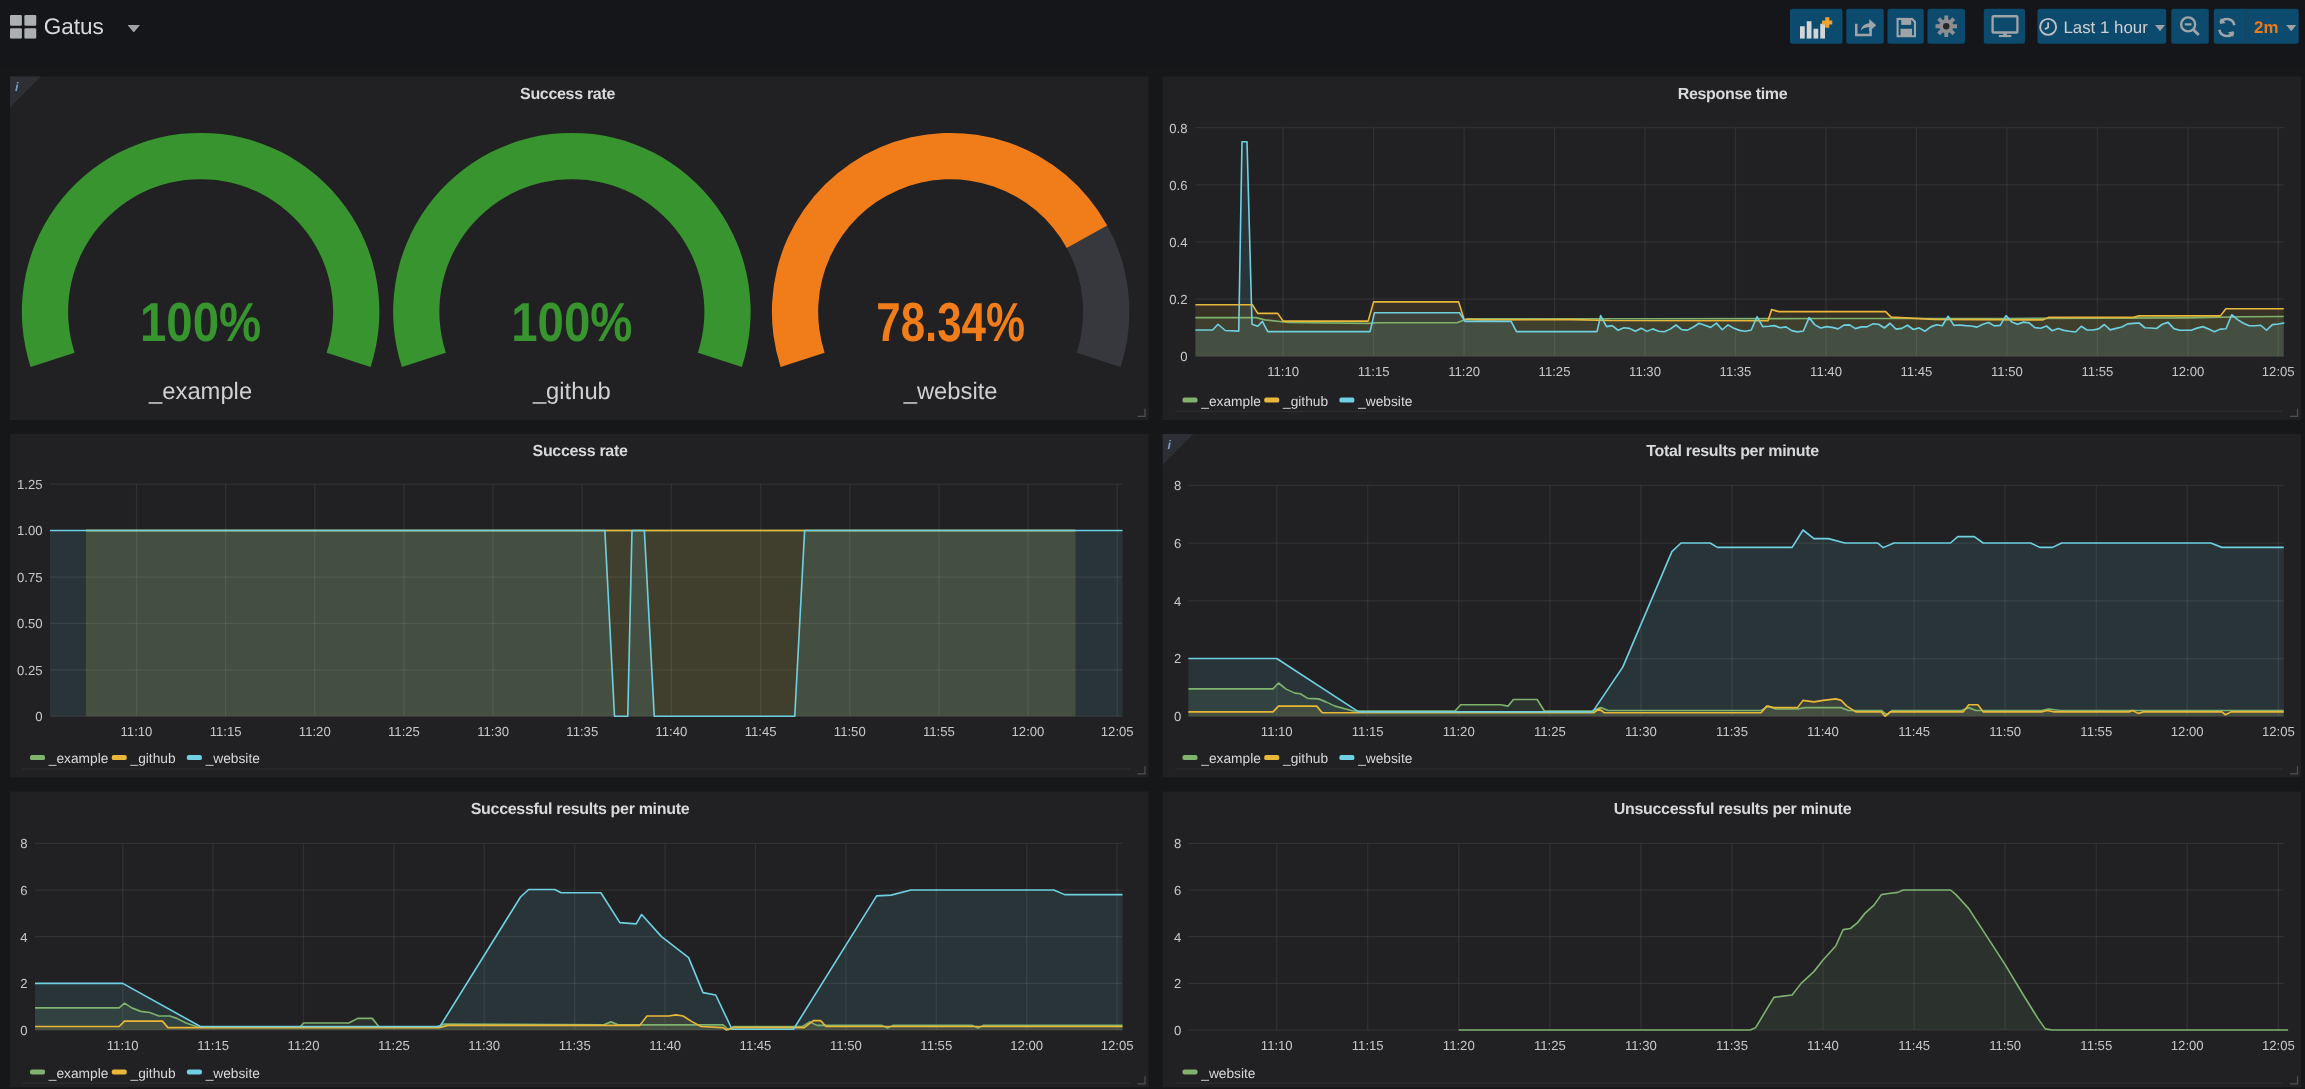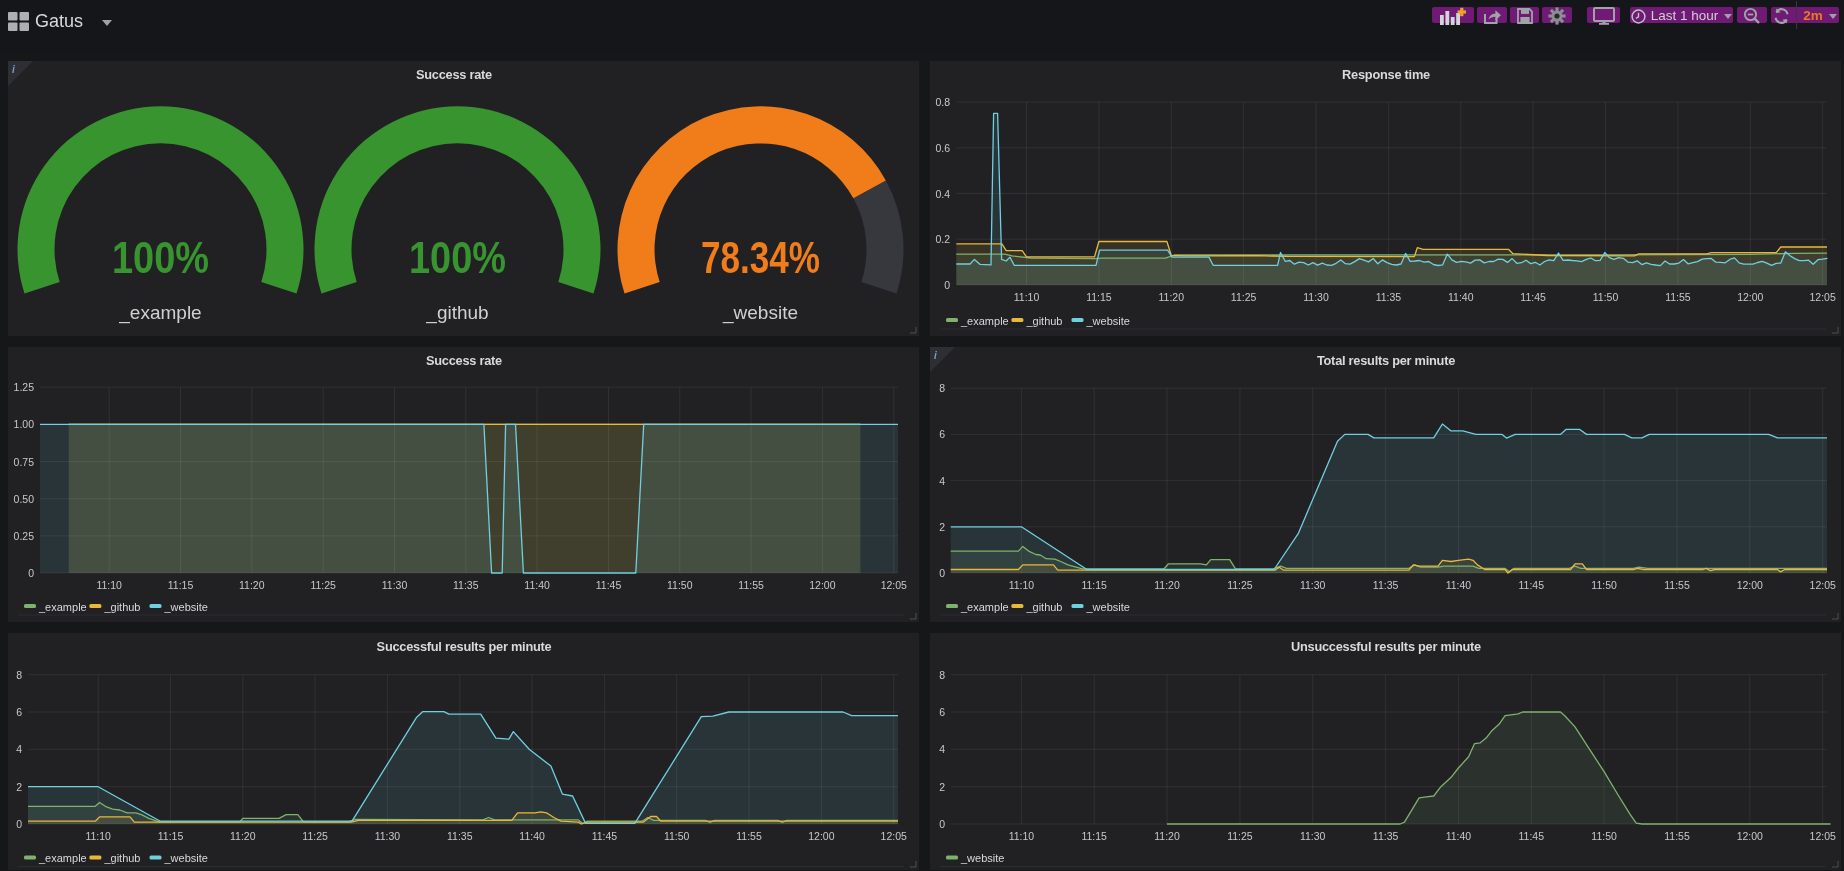--- a/index.html
+++ b/index.html
@@ -1,16 +1,16 @@
 <!DOCTYPE html>
 <html><head><meta charset="utf-8"><style>
 * { margin:0; padding:0; box-sizing:border-box; }
 html,body { width:1844px; height:871px; background:#161719; font-family:"Liberation Sans", sans-serif; overflow:hidden; }
 .nav { position:absolute; left:0; top:0; width:1844px; height:53px; background:#151619; }
-.btn { position:absolute; top:7px; height:16px; background:#701a75; border-radius:2px; display:flex; align-items:center; justify-content:center; }
+.btn { position:absolute; top:7px; height:28px; background:#0c4a6e; border-radius:2px; display:flex; align-items:center; justify-content:center; }
 .btxt { color:#d0d0d2; font-size:13.5px; }
 .caret { width:0; height:0; border-left:4.5px solid transparent; border-right:4.5px solid transparent; border-top:5px solid #9fa2a5; margin-left:6px; margin-top:2px; }
 .panel { position:absolute; }
 svg text { font-family:"Liberation Sans", sans-serif; }
 </style></head>
 <body>
 <div class="nav">
     <svg style="position:absolute;left:8px;top:12px" width="22" height="19">
       <g fill="#adb0b3">
         <rect x="0" y="0" width="9.5" height="8.5" rx="1"></rect>

